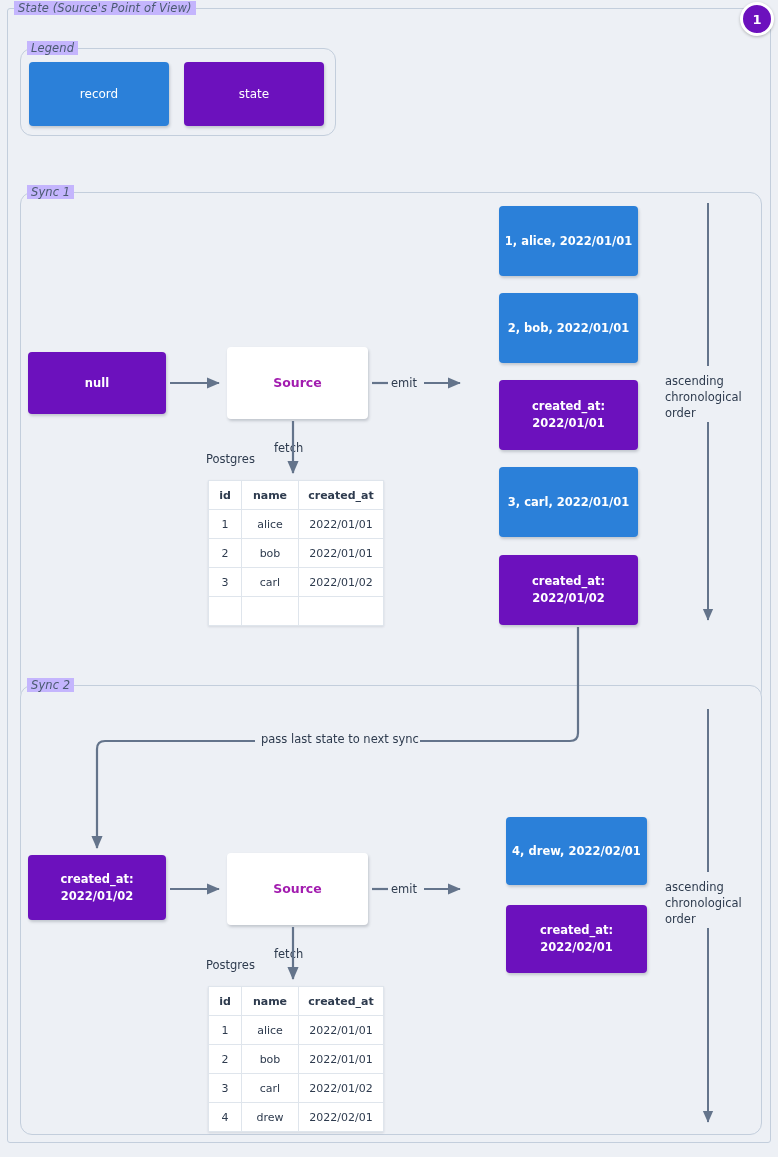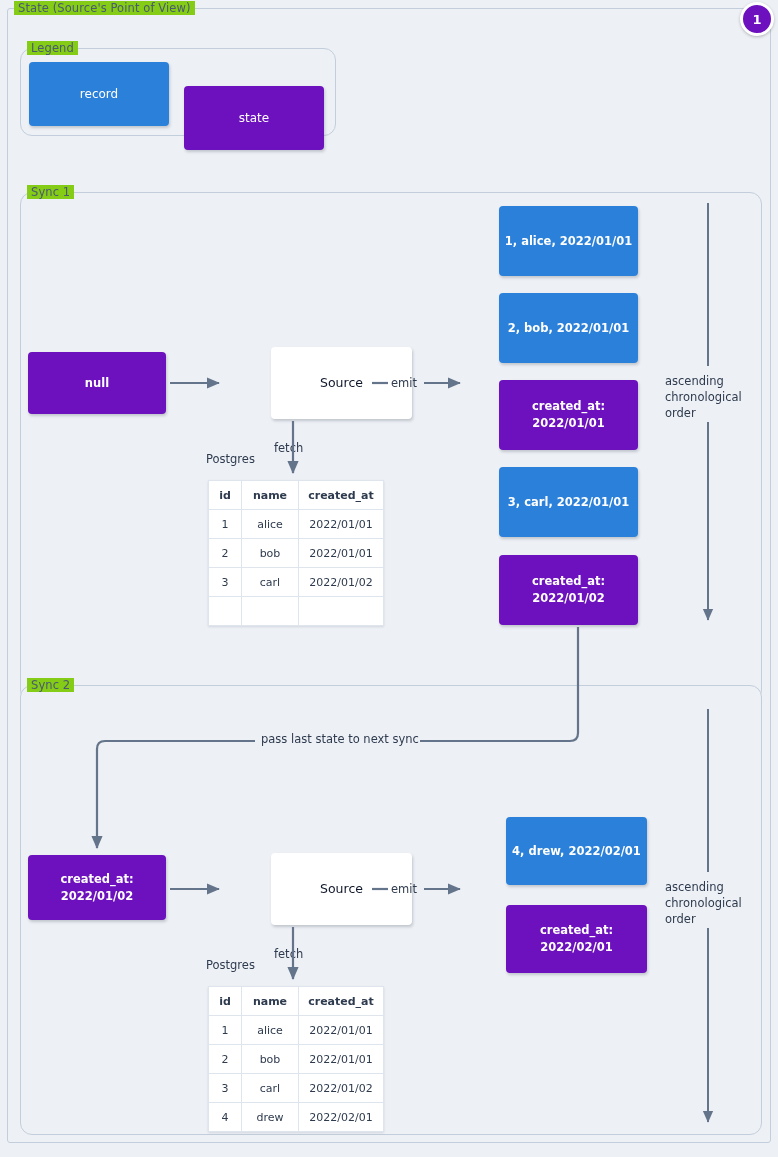--- a/index.html
+++ b/index.html
@@ -25,24 +25,25 @@
     height: 1135px;
     box-sizing: border-box;
     border: 1px solid #c3cedc;
     border-radius: 3px;
     background: #edf0f5;
   }
   .group-title {
     position: absolute;
     font-size: 11.5px;
     color: #4a5a70;
-    background: #84cc16;
+    background: #c4b5fd;
     padding: 0 4px;
     white-space: nowrap;
     letter-spacing: 0.1px;
+    font-style: italic;
   }
 
   
   #step-badge {
     position: absolute;
     right: 4px;
     top: 2px;
     width: 34px;
     height: 34px;
     border-radius: 50%;
@@ -78,21 +79,21 @@
     border-radius: 4px;
     color: #ffffff;
     font-size: 12px;
     font-weight: normal;
     display: flex;
     align-items: center;
     justify-content: center;
     box-shadow: 1px 2px 3px rgba(40,50,70,0.22);
   }
   #legend-record { left: 8px; background: #2b80d9; }
-  #legend-state  { left: 163px; background: #6c11bd; margin-top: 24px; }
+  #legend-state  { left: 163px; background: #6c11bd; }
 
   
   .node {
     position: absolute;
     box-sizing: border-box;
     border-radius: 4px;
     display: flex;
     align-items: center;
     justify-content: center;
     text-align: center;
@@ -106,24 +107,23 @@
     font-weight: bold;
   }
   .node.record {
     background: #2b80d9;
     color: #ffffff;
     font-size: 11.5px;
     font-weight: bold;
   }
   .node.process {
     background: #ffffff;
-    color: #0f172a;
+    color: #a21caf;
     font-size: 12.5px;
-    font-weight: normal;
-    margin-left: 44px;
+    font-weight: bold;
   }
 
   
   .label {
     position: absolute;
     font-size: 11.5px;
     color: #2e3b4e;
     white-space: nowrap;
   }
   .label.center { white-space: normal; line-height: 1.4; }

